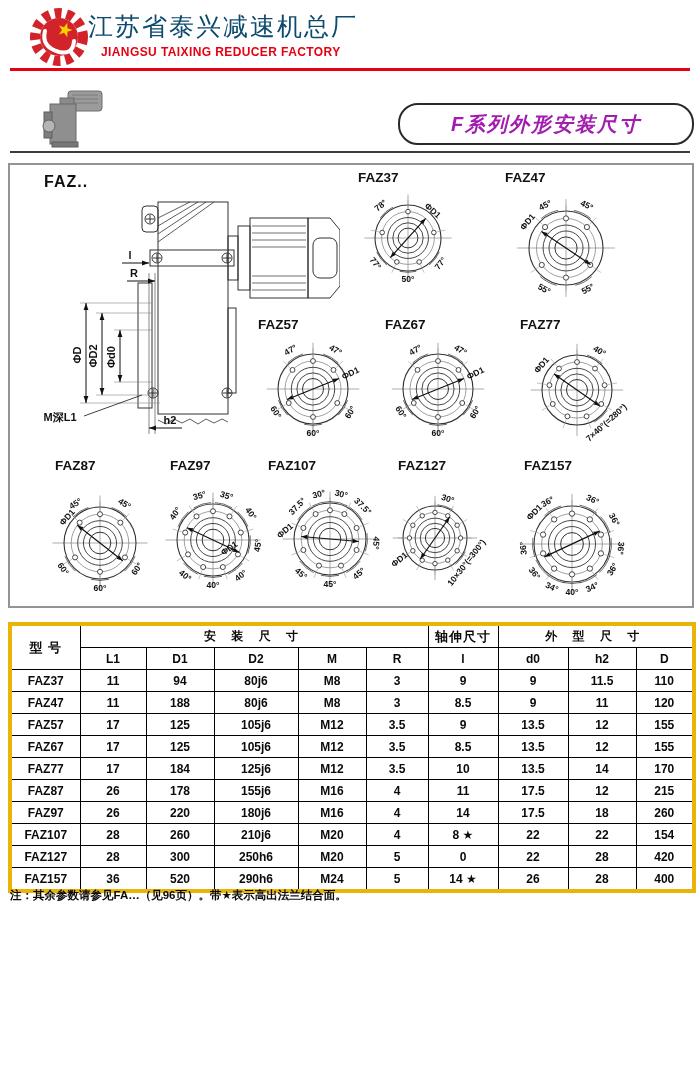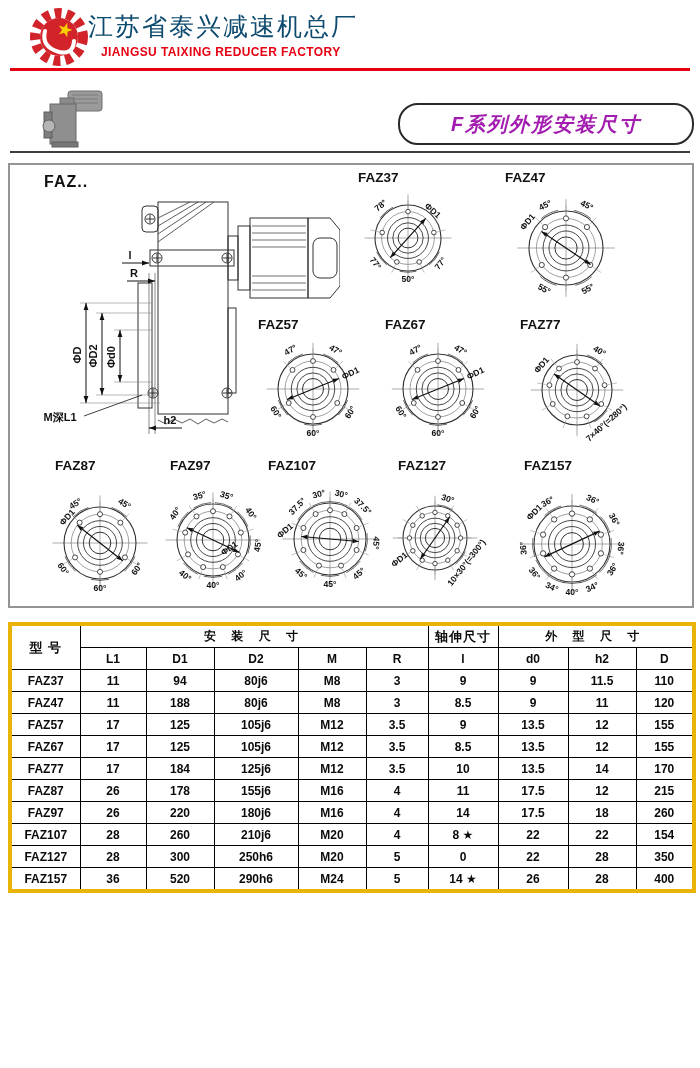--- a/index.html
+++ b/index.html
@@ -293,37 +293,38 @@
         <tr>
           <td>FAZ127</td>
           <td>28</td>
           <td>300</td>
           <td>250h6</td>
           <td>M20</td>
           <td>5</td>
           <td>0</td>
           <td>22</td>
           <td>28</td>
-          <td>350</td>
+          <td>420</td>
         </tr>
         <tr>
           <td>FAZ157</td>
           <td>36</td>
           <td>520</td>
           <td>290h6</td>
           <td>M24</td>
           <td>5</td>
           <td>14 ★</td>
           <td>26</td>
           <td>28</td>
           <td>400</td>
         </tr>
       </tbody>
   </table>
 
+  <div class="abs note">注：其余参数请参见FA…（见96页）。带★表示高出法兰结合面。</div>
 
 <div class="flange" style="left: 328px; top: 158px;"><svg width="160" height="160" viewBox="-80 -80 160 160" style="overflow: visible;">
         <line x1="-43.56" y1="0" x2="43.56" y2="0" stroke="#888" stroke-width="0.7"></line>
         <line x1="0" y1="-43.56" x2="0" y2="43.56" stroke="#888" stroke-width="0.7"></line>
         <circle cx="0" cy="0" r="33" fill="none" stroke="#333" stroke-width="1.1"></circle>
         <circle cx="0" cy="0" r="26.400000000000002" fill="none" stroke="#777" stroke-width="0.7"></circle>
         <circle cx="0" cy="0" r="20.46" fill="none" stroke="#333" stroke-width="0.9"></circle>
         <circle cx="0" cy="0" r="15.180000000000001" fill="none" stroke="#333" stroke-width="0.9"></circle>
         <circle cx="0" cy="0" r="9.9" fill="none" stroke="#333" stroke-width="1"></circle>
         <circle cx="0" cy="-26.400000000000002" r="2.31" fill="#fff" stroke="#333" stroke-width="0.9"></circle>

